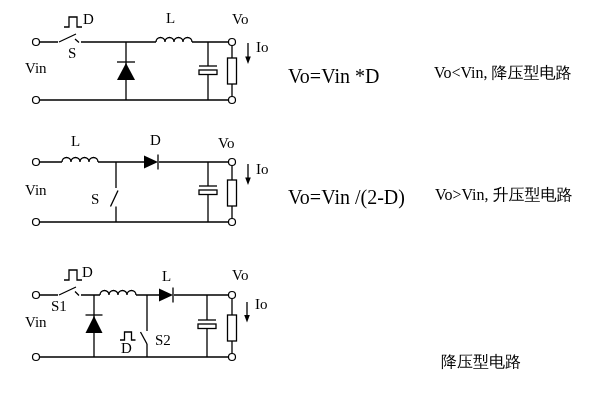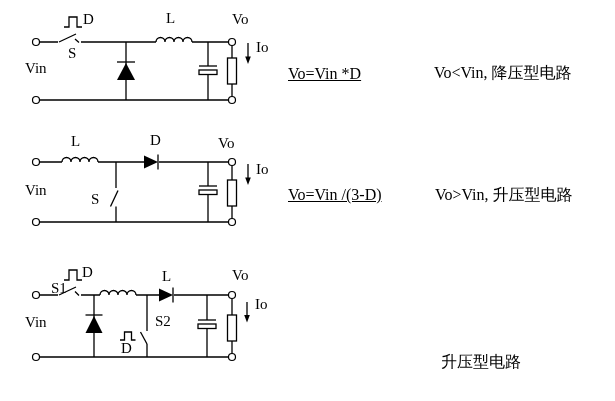--- a/index.html
+++ b/index.html
@@ -9,21 +9,21 @@
     overflow:hidden;
   }
   .stage svg { position:absolute; left:0; top:0; }
   .w  { fill:none; stroke:#000; stroke-width:1.3; }
   .f  { fill:#000; stroke:none; }
   .t  { fill:#fff; stroke:#000; stroke-width:1.2; }
   .lbl {
     position:absolute; font-size:15px; line-height:1; white-space:nowrap;
   }
   .formula {
-    position:absolute; font-size:16px; line-height:1.2; white-space:nowrap;text-decoration:underline;
+    position:absolute; font-size:20px; line-height:1.2; white-space:nowrap;
   }
   .note {
     position:absolute; font-size:16px; line-height:1.2; white-space:nowrap;
   }
 </style>
 </head>
 <body>
 
 <div class="stage">
 
@@ -95,28 +95,28 @@
   <span class="lbl" style="left:256px;top:40px">Io</span>
 
   <span class="lbl" style="left:71px;top:134px">L</span>
   <span class="lbl" style="left:150px;top:133px">D</span>
   <span class="lbl" style="left:25px;top:183px">Vin</span>
   <span class="lbl" style="left:91px;top:192px">S</span>
   <span class="lbl" style="left:218px;top:136px">Vo</span>
   <span class="lbl" style="left:256px;top:162px">Io</span>
 
   <span class="lbl" style="left:82px;top:265px">D</span>
-  <span class="lbl" style="left:51px;top:281px">S1</span>
+  <span class="lbl" style="left:51px;top:299px">S1</span>
   <span class="lbl" style="left:25px;top:315px">Vin</span>
   <span class="lbl" style="left:162px;top:269px">L</span>
   <span class="lbl" style="left:121px;top:341px">D</span>
-  <span class="lbl" style="left:155px;top:314px">S2</span>
+  <span class="lbl" style="left:155px;top:333px">S2</span>
   <span class="lbl" style="left:232px;top:268px">Vo</span>
   <span class="lbl" style="left:255px;top:297px">Io</span>
 
   <span class="formula" style="left:288px;top:64px">Vo=Vin *D</span>
-  <span class="formula" style="left:288px;top:185px">Vo=Vin /(3-D)</span>
+  <span class="formula" style="left:288px;top:185px">Vo=Vin /(2-D)</span>
 
   <span class="note" style="left:435px;top:185px">Vo&gt;Vin, 升压型电路</span>
   <span class="note" style="left:434px;top:63px">Vo&lt;Vin, 降压型电路</span>
-  <span class="note" style="left:441px;top:352px">升压型电路</span>
+  <span class="note" style="left:441px;top:352px">降压型电路</span>
 
 </div>
 
 </body></html>

